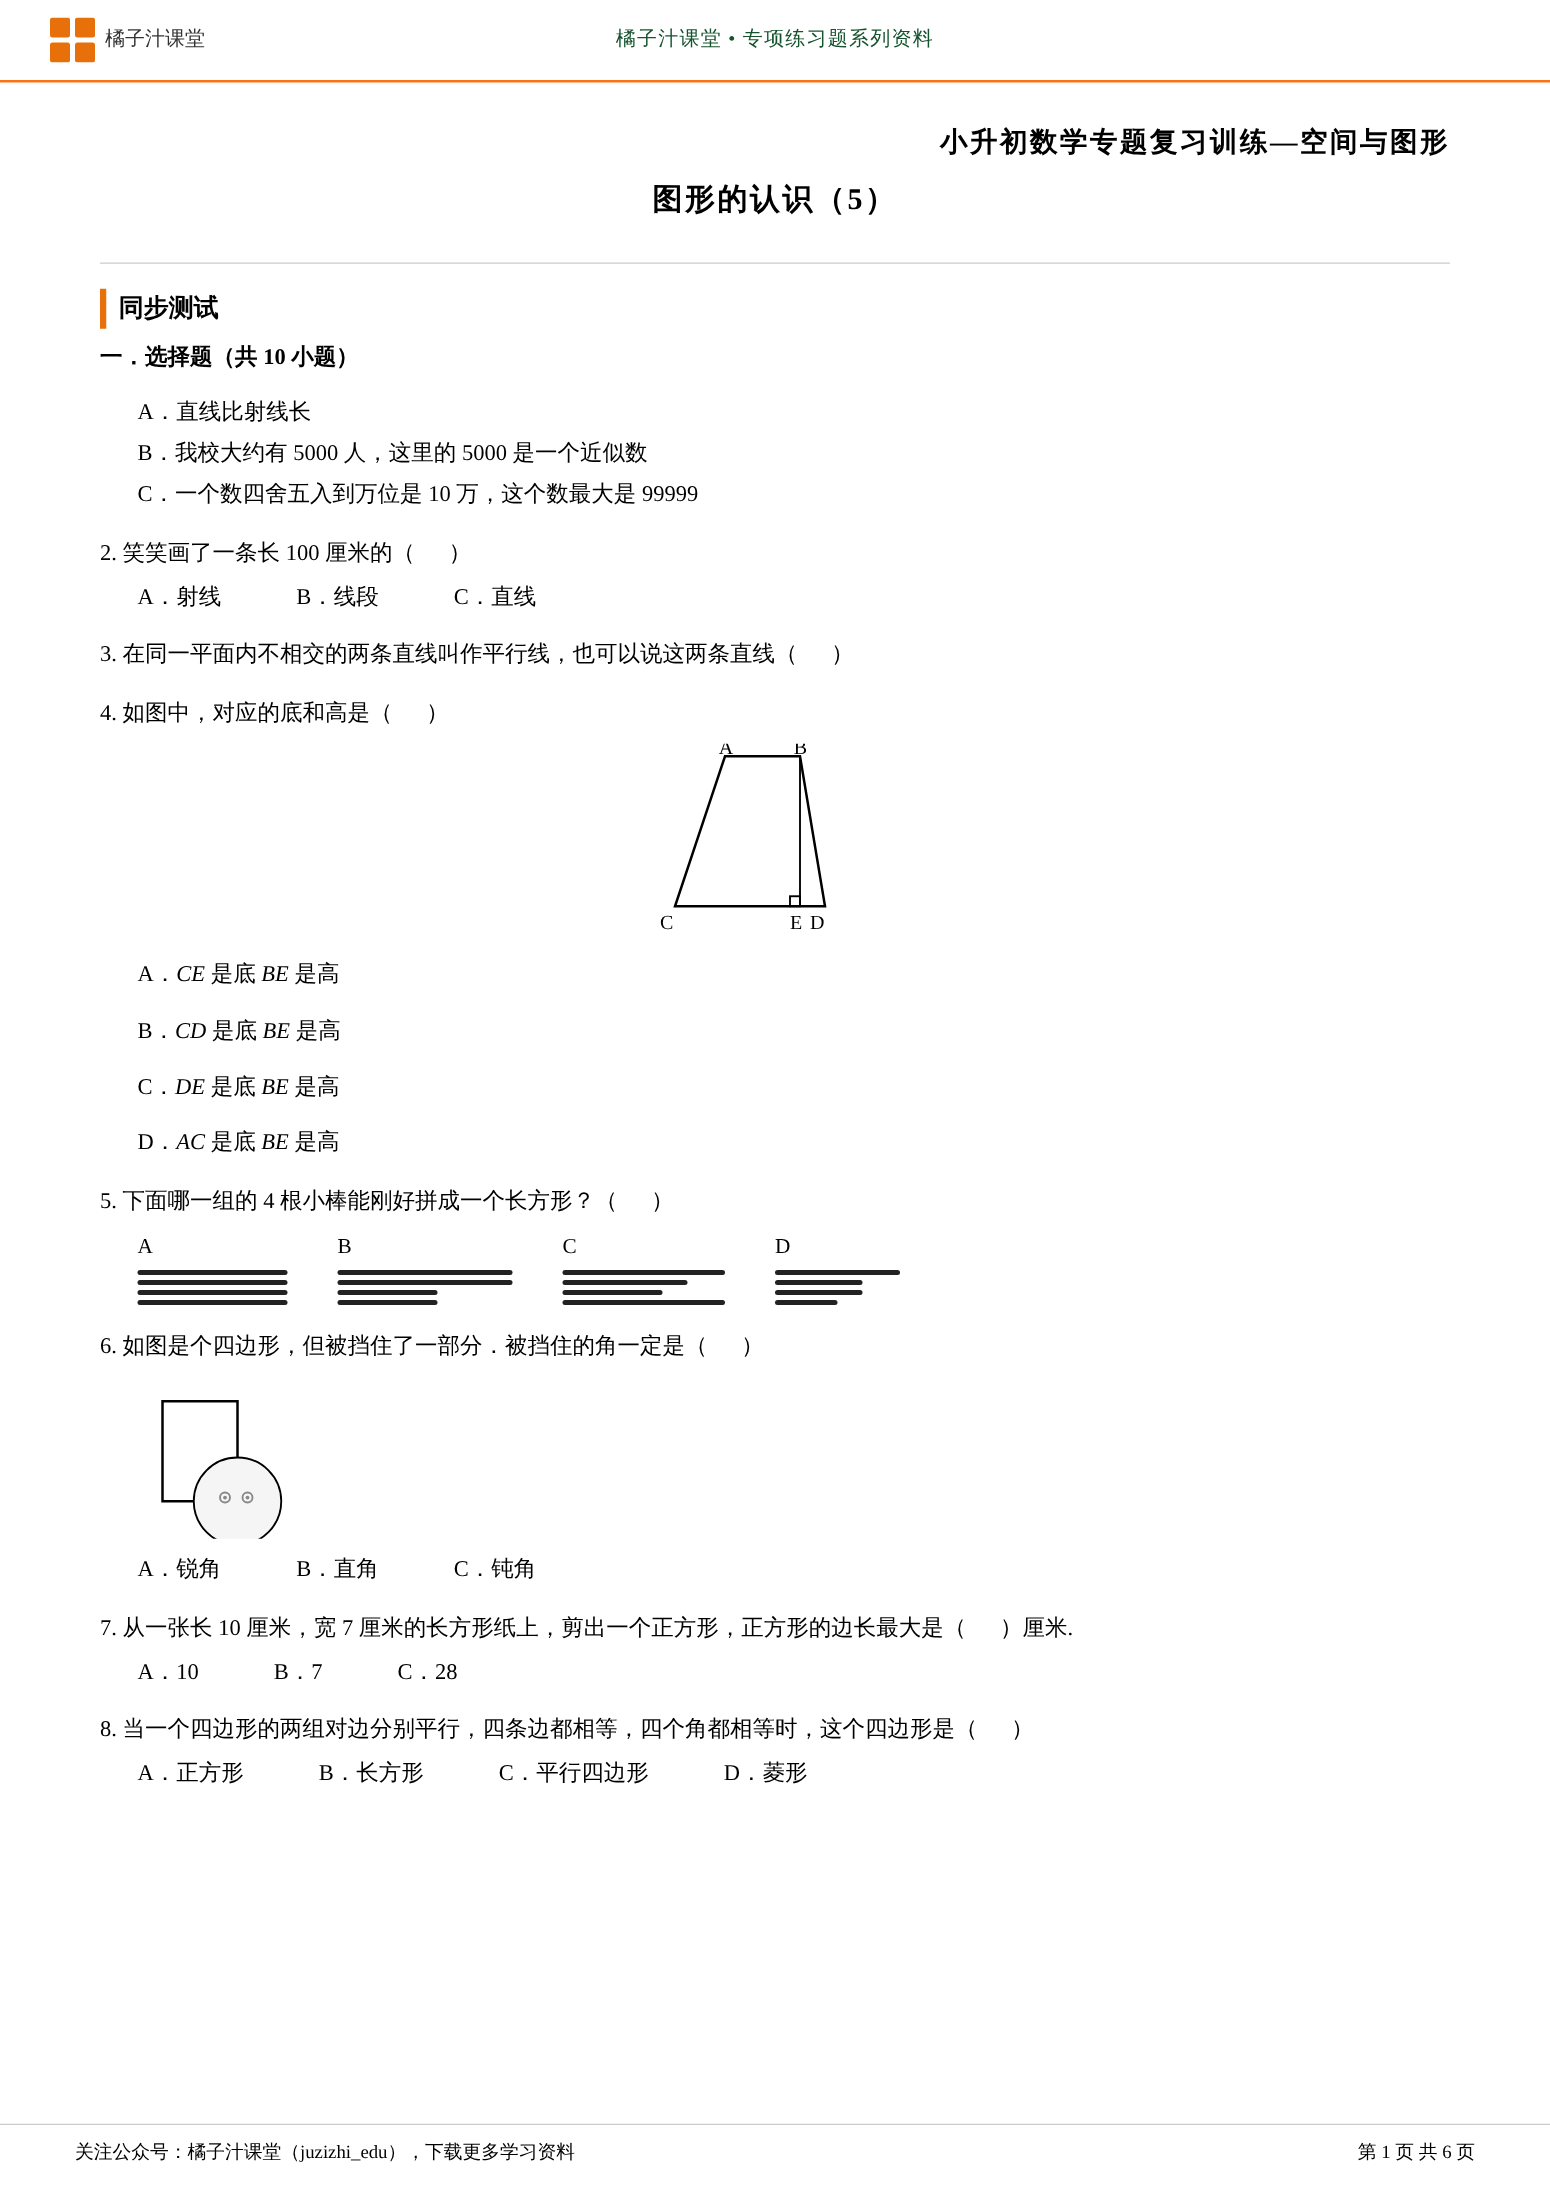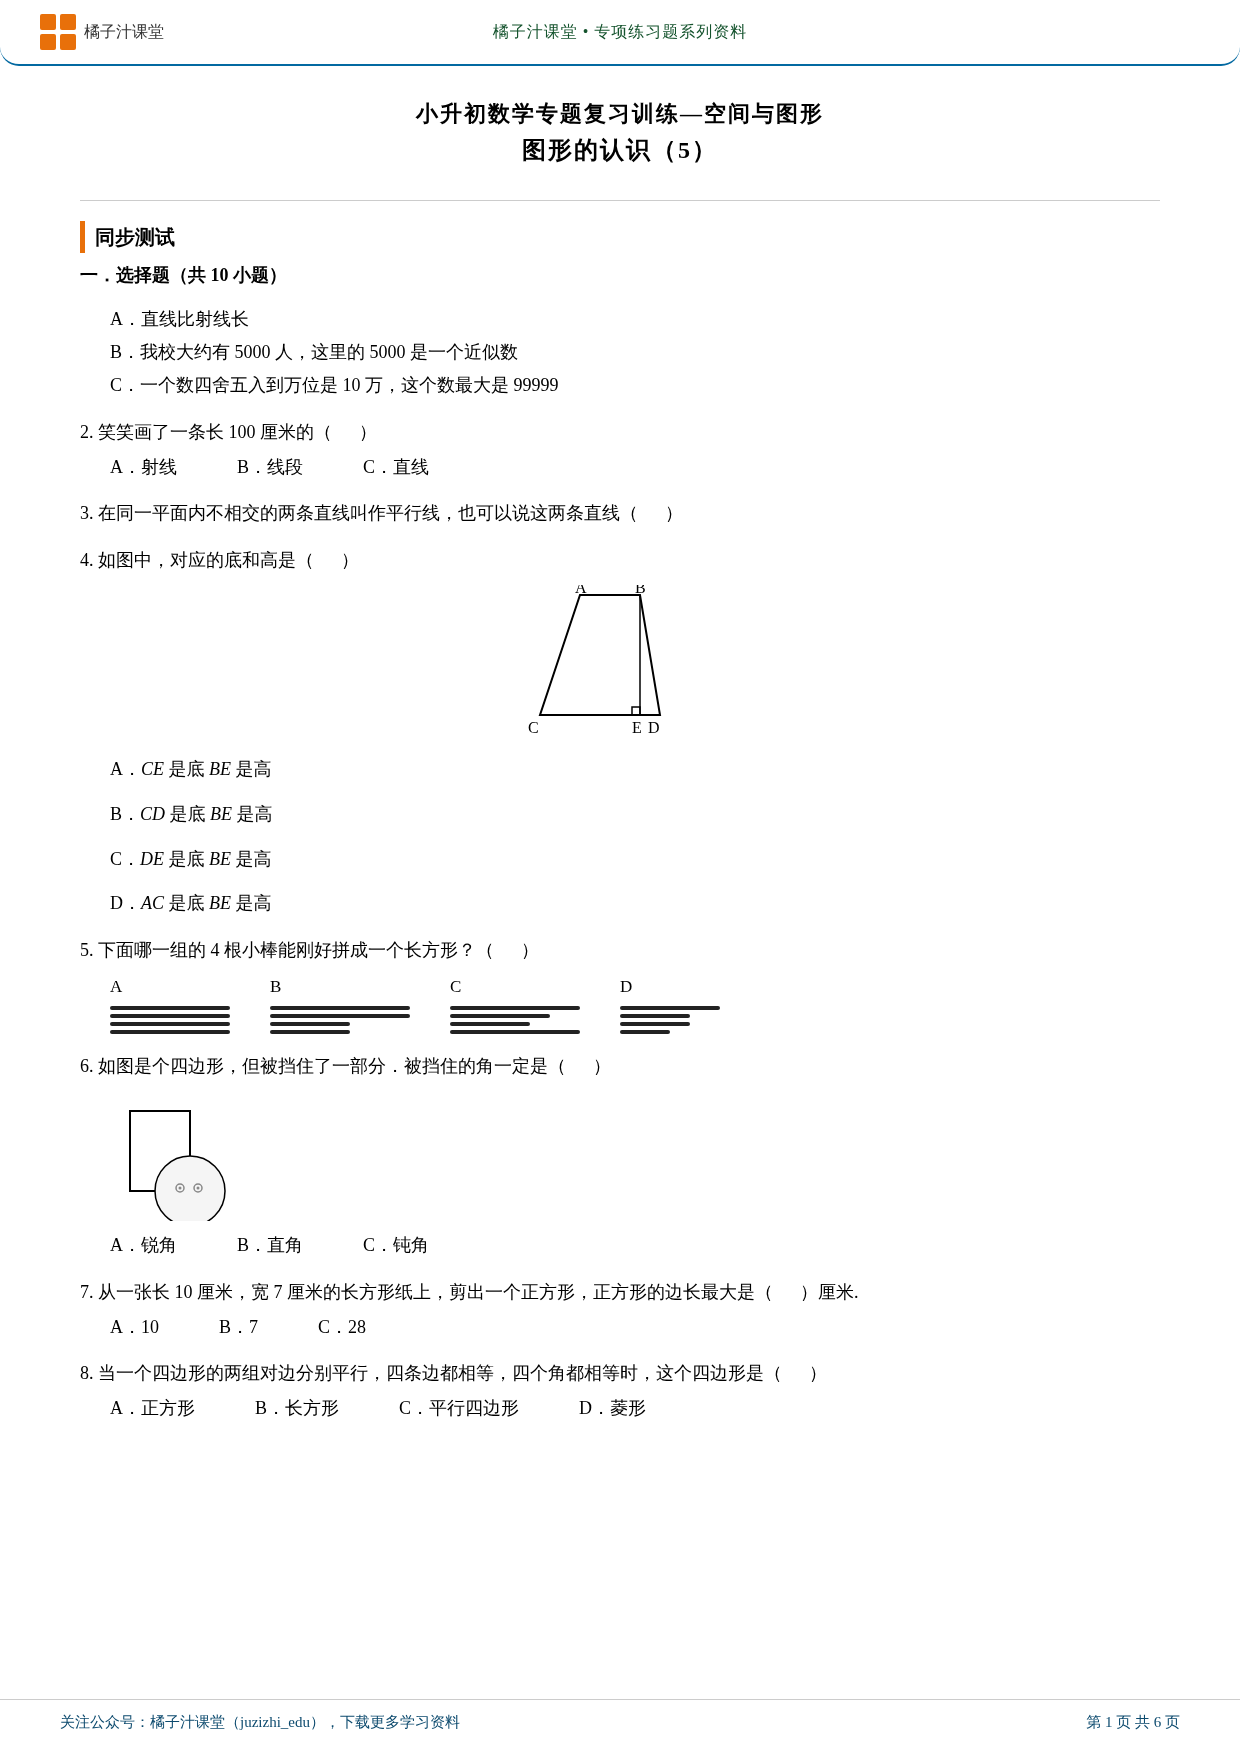--- a/index.html
+++ b/index.html
@@ -10,23 +10,22 @@
       width: 1240px;
       min-height: 1754px;
       position: relative;
       font-size: 18px;
       line-height: 1.6;
     }
     .header {
       display: flex;
       align-items: center;
       padding: 14px 40px;
-      border-bottom: 2px solid #0369a1;
+      border-bottom: 2px solid #f97316;
       position: relative;
-      border-radius: 19px;
     }
     .logo-area {
       display: flex;
       align-items: center;
       gap: 8px;
     }
     .logo-icon {
       width: 36px;
       height: 36px;
     }
@@ -39,24 +38,24 @@
       left: 50%;
       transform: translateX(-50%);
       color: #14532d;
       font-size: 16px;
       letter-spacing: 1px;
     }
     .main-content {
       padding: 30px 80px 60px 80px;
     }
     .title1 {
-      text-align: center;
+      text-align: right;
       font-size: 22px;
       font-weight: bold;
-      margin-bottom: 0;
+      margin-bottom: 10px;
       letter-spacing: 2px;
     }
     .title2 {
       text-align: center;
       font-size: 24px;
       font-weight: bold;
       margin-bottom: 30px;
       letter-spacing: 2px;
     }
     .section-title {
@@ -128,21 +127,21 @@
     }
     .footer {
       position: absolute;
       bottom: 20px;
       left: 0;
       right: 0;
       display: flex;
       justify-content: space-between;
       padding: 0 60px;
       font-size: 15px;
-      color: #0c4a6e;
+      color: #000000;
       border-top: 1px solid #ccc;
       padding-top: 10px;
     }
     .divider {
       border: none;
       border-top: 1px solid #ccc;
       margin: 20px 0;
     }
   </style>
 </head>

